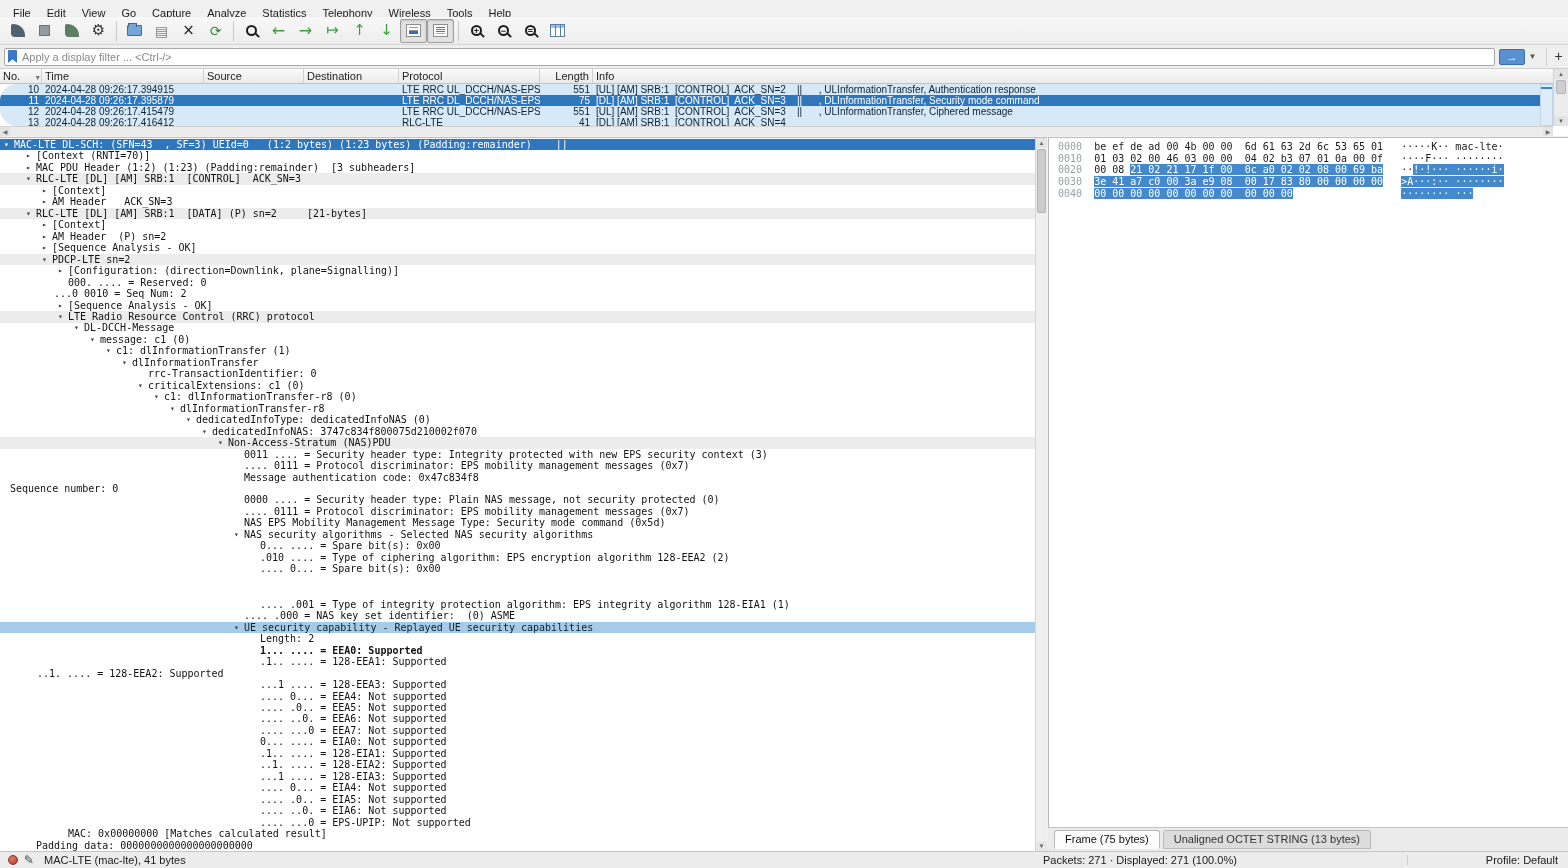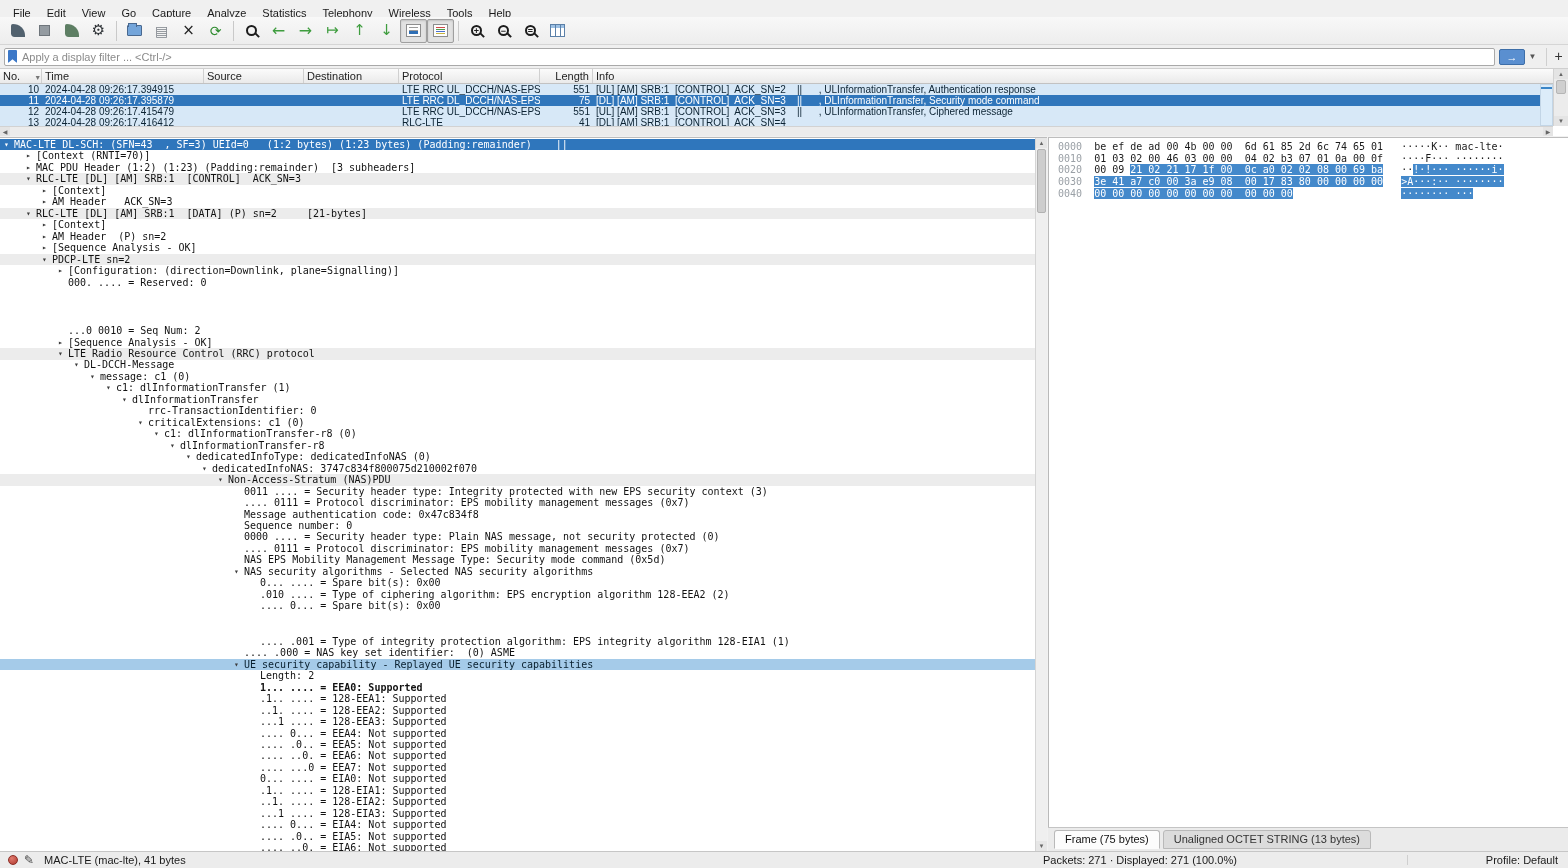--- a/index.html
+++ b/index.html
@@ -217,21 +217,21 @@
 <div class="plist">
   <div class="phead" id="phead">
       <div class="cell c-no">No.<span class="sort-tri">▼</span></div>
       <div class="cell c-time">Time</div>
       <div class="cell c-src">Source</div>
       <div class="cell c-dst">Destination</div>
       <div class="cell c-proto">Protocol</div>
       <div class="cell c-len">Length</div>
       <div class="cell c-info">Info</div>
     </div>
-  <div id="prows" style="height:42px;overflow:hidden;">
+  <div id="prows" style="height:42px;overflow:hidden;border-radius:17px;">
       <div class="prow blue"><div class="cell c-no">10</div><div class="cell c-time">2024-04-28 09:26:17.394915</div><div class="cell c-src"></div><div class="cell c-dst"></div><div class="cell c-proto">LTE RRC UL_DCCH/NAS-EPS</div><div class="cell c-len">551</div><div class="cell c-info">[UL] [AM] SRB:1  [CONTROL]  ACK_SN=2    ||      , ULInformationTransfer, Authentication response</div></div>
       <div class="prow sel"><div class="cell c-no">11</div><div class="cell c-time">2024-04-28 09:26:17.395879</div><div class="cell c-src"></div><div class="cell c-dst"></div><div class="cell c-proto">LTE RRC DL_DCCH/NAS-EPS</div><div class="cell c-len">75</div><div class="cell c-info">[DL] [AM] SRB:1  [CONTROL]  ACK_SN=3    ||      , DLInformationTransfer, Security mode command</div></div>
       <div class="prow blue"><div class="cell c-no">12</div><div class="cell c-time">2024-04-28 09:26:17.415479</div><div class="cell c-src"></div><div class="cell c-dst"></div><div class="cell c-proto">LTE RRC UL_DCCH/NAS-EPS</div><div class="cell c-len">551</div><div class="cell c-info">[UL] [AM] SRB:1  [CONTROL]  ACK_SN=3    ||      , ULInformationTransfer, Ciphered message</div></div>
       <div class="prow blue"><div class="cell c-no">13</div><div class="cell c-time">2024-04-28 09:26:17.416412</div><div class="cell c-src"></div><div class="cell c-dst"></div><div class="cell c-proto">RLC-LTE</div><div class="cell c-len">41</div><div class="cell c-info">[DL] [AM] SRB:1  [CONTROL]  ACK_SN=4</div></div>
     </div>
   <div class="minimap"></div>
   <div class="vscroll">
     <div class="arr up">▲</div>
     <div class="thumb" style="top:11px;height:14px;"></div>
     <div class="arr down">▼</div>
@@ -250,52 +250,52 @@
       <div class="trow proto" style="padding-left: 26px;"><span class="exp">▾</span><span>RLC-LTE [DL] [AM] SRB:1  [CONTROL]  ACK_SN=3</span></div>
       <div class="trow" style="padding-left: 42px;"><span class="exp">▸</span><span>[Context]</span></div>
       <div class="trow" style="padding-left: 42px;"><span class="exp">▸</span><span>AM Header   ACK_SN=3</span></div>
       <div class="trow proto" style="padding-left: 26px;"><span class="exp">▾</span><span>RLC-LTE [DL] [AM] SRB:1  [DATA] (P) sn=2     [21-bytes]</span></div>
       <div class="trow" style="padding-left: 42px;"><span class="exp">▸</span><span>[Context]</span></div>
       <div class="trow" style="padding-left: 42px;"><span class="exp">▸</span><span>AM Header  (P) sn=2</span></div>
       <div class="trow" style="padding-left: 42px;"><span class="exp">▸</span><span>[Sequence Analysis - OK]</span></div>
       <div class="trow proto" style="padding-left: 42px;"><span class="exp">▾</span><span>PDCP-LTE sn=2</span></div>
       <div class="trow" style="padding-left: 58px;"><span class="exp">▸</span><span>[Configuration: (direction=Downlink, plane=Signalling)]</span></div>
       <div class="trow" style="padding-left: 58px;"><span class="exp"></span><span>000. .... = Reserved: 0</span></div>
-      <div class="trow" style="padding-left: 58px; margin-top: 37px;"><span class="exp"></span><span>...0 0010 = Seq Num: 2</span></div>
+      <div class="trow" style="padding-left: 44px;"><span class="exp"></span><span>...0 0010 = Seq Num: 2</span></div>
       <div class="trow" style="padding-left: 58px;"><span class="exp">▸</span><span>[Sequence Analysis - OK]</span></div>
       <div class="trow proto" style="padding-left: 58px;"><span class="exp">▾</span><span>LTE Radio Resource Control (RRC) protocol</span></div>
       <div class="trow" style="padding-left: 74px;"><span class="exp">▾</span><span>DL-DCCH-Message</span></div>
       <div class="trow" style="padding-left: 90px;"><span class="exp">▾</span><span>message: c1 (0)</span></div>
       <div class="trow" style="padding-left: 106px;"><span class="exp">▾</span><span>c1: dlInformationTransfer (1)</span></div>
       <div class="trow" style="padding-left: 122px;"><span class="exp">▾</span><span>dlInformationTransfer</span></div>
       <div class="trow" style="padding-left: 138px;"><span class="exp"></span><span>rrc-TransactionIdentifier: 0</span></div>
       <div class="trow" style="padding-left: 138px;"><span class="exp">▾</span><span>criticalExtensions: c1 (0)</span></div>
       <div class="trow" style="padding-left: 154px;"><span class="exp">▾</span><span>c1: dlInformationTransfer-r8 (0)</span></div>
       <div class="trow" style="padding-left: 170px;"><span class="exp">▾</span><span>dlInformationTransfer-r8</span></div>
       <div class="trow" style="padding-left: 186px;"><span class="exp">▾</span><span>dedicatedInfoType: dedicatedInfoNAS (0)</span></div>
       <div class="trow" style="padding-left: 202px;"><span class="exp">▾</span><span>dedicatedInfoNAS: 3747c834f800075d210002f070</span></div>
       <div class="trow proto" style="padding-left: 218px;"><span class="exp">▾</span><span>Non-Access-Stratum (NAS)PDU</span></div>
       <div class="trow" style="padding-left: 234px;"><span class="exp"></span><span>0011 .... = Security header type: Integrity protected with new EPS security context (3)</span></div>
       <div class="trow" style="padding-left: 234px;"><span class="exp"></span><span>.... 0111 = Protocol discriminator: EPS mobility management messages (0x7)</span></div>
       <div class="trow" style="padding-left: 234px;"><span class="exp"></span><span>Message authentication code: 0x47c834f8</span></div>
-      <div class="trow" style="padding-left: 234px;"><span class="exp"></span><span>Sequence number: 0</span></div>
+      <div class="trow" style=""><span class="exp"></span><span>Sequence number: 0</span></div>
       <div class="trow" style="padding-left: 234px;"><span class="exp"></span><span>0000 .... = Security header type: Plain NAS message, not security protected (0)</span></div>
       <div class="trow" style="padding-left: 234px;"><span class="exp"></span><span>.... 0111 = Protocol discriminator: EPS mobility management messages (0x7)</span></div>
       <div class="trow" style="padding-left: 234px;"><span class="exp"></span><span>NAS EPS Mobility Management Message Type: Security mode command (0x5d)</span></div>
       <div class="trow" style="padding-left: 234px;"><span class="exp">▾</span><span>NAS security algorithms - Selected NAS security algorithms</span></div>
       <div class="trow" style="padding-left: 250px;"><span class="exp"></span><span>0... .... = Spare bit(s): 0x00</span></div>
       <div class="trow" style="padding-left: 250px;"><span class="exp"></span><span>.010 .... = Type of ciphering algorithm: EPS encryption algorithm 128-EEA2 (2)</span></div>
       <div class="trow" style="padding-left: 250px;"><span class="exp"></span><span>.... 0... = Spare bit(s): 0x00</span></div>
       <div class="trow" style="padding-left: 250px; margin-top: 24px;"><span class="exp"></span><span>.... .001 = Type of integrity protection algorithm: EPS integrity algorithm 128-EIA1 (1)</span></div>
       <div class="trow" style="padding-left: 234px;"><span class="exp"></span><span>.... .000 = NAS key set identifier:  (0) ASME</span></div>
       <div class="trow hl" style="padding-left: 234px;"><span class="exp">▾</span><span>UE security capability - Replayed UE security capabilities</span></div>
       <div class="trow" style="padding-left: 250px;"><span class="exp"></span><span>Length: 2</span></div>
       <div class="trow" style="padding-left: 250px; font-weight: bold;"><span class="exp"></span><span>1... .... = EEA0: Supported</span></div>
       <div class="trow" style="padding-left: 250px;"><span class="exp"></span><span>.1.. .... = 128-EEA1: Supported</span></div>
-      <div class="trow" style="padding-left: 250px;"><span class="exp"></span><span>..1. .... = 128-EEA2: Supported</span></div>
+      <div class="trow" style=" margin-left: 27px;"><span class="exp"></span><span>..1. .... = 128-EEA2: Supported</span></div>
       <div class="trow" style="padding-left: 250px;"><span class="exp"></span><span>...1 .... = 128-EEA3: Supported</span></div>
       <div class="trow" style="padding-left: 250px;"><span class="exp"></span><span>.... 0... = EEA4: Not supported</span></div>
       <div class="trow" style="padding-left: 250px;"><span class="exp"></span><span>.... .0.. = EEA5: Not supported</span></div>
       <div class="trow" style="padding-left: 250px;"><span class="exp"></span><span>.... ..0. = EEA6: Not supported</span></div>
       <div class="trow" style="padding-left: 250px;"><span class="exp"></span><span>.... ...0 = EEA7: Not supported</span></div>
       <div class="trow" style="padding-left: 250px;"><span class="exp"></span><span>0... .... = EIA0: Not supported</span></div>
       <div class="trow" style="padding-left: 250px;"><span class="exp"></span><span>.1.. .... = 128-EIA1: Supported</span></div>
       <div class="trow" style="padding-left: 250px;"><span class="exp"></span><span>..1. .... = 128-EIA2: Supported</span></div>
       <div class="trow" style="padding-left: 250px;"><span class="exp"></span><span>...1 .... = 128-EIA3: Supported</span></div>
       <div class="trow" style="padding-left: 250px;"><span class="exp"></span><span>.... 0... = EIA4: Not supported</span></div>
@@ -306,23 +306,23 @@
       <div class="trow" style="padding-left: 26px;"><span class="exp"></span><span>Padding data: 0000000000000000000000</span></div>
     </div>
   <div class="tscroll">
     <div class="arr up">▲</div>
     <div class="thumb"></div>
     <div class="arr down">▼</div>
   </div>
 </div>
 
 <div class="hexpane" id="hexpane">
-    <div class="hrow"><span class="hoff">0000</span>  <span><span>be ef de ad 00 4b 00 00  6d 61 85 2d 6c 74 65 01</span></span>   <span><span>·····K·· mac-lte·</span></span></div>
+    <div class="hrow"><span class="hoff">0000</span>  <span><span>be ef de ad 00 4b 00 00  6d 61 63 2d 6c 53 65 01</span></span>   <span><span>·····K·· mac-lte·</span></span></div>
     <div class="hrow"><span class="hoff">0010</span>  <span><span>01 03 02 00 46 03 00 00  04 02 b3 07 01 0a 00 0f</span></span>   <span><span>····F··· ········</span></span></div>
-    <div class="hrow"><span class="hoff">0020</span>  <span><span>00 09 </span><span class="hb">21 02 21 17 1f 00  0c a0 02 02 08 00 69 ba</span></span>   <span><span>··</span><span class="hb">!·!··· ······i·</span></span></div>
+    <div class="hrow"><span class="hoff">0020</span>  <span><span>00 08 </span><span class="hb">21 02 21 17 1f 00  0c a0 02 02 08 00 69 ba</span></span>   <span><span>··</span><span class="hb">!·!··· ······i·</span></span></div>
     <div class="hrow"><span class="hoff">0030</span>  <span><span class="hb">3e 41 a7 c0 00 3a e9 08  00 17 83 80 00 00 00 00</span></span>   <span><span class="hb">&gt;A···:·· ········</span></span></div>
     <div class="hrow"><span class="hoff">0040</span>  <span><span class="hb">00 00 00 00 00 00 00 00  00 00 00</span></span>                  <span><span class="hb">········ ···</span></span></div>
   </div>
 
 <div class="hextabs" id="hextabs">
     <div class="htab active">Frame (75 bytes)</div>
     <div class="htab">Unaligned OCTET STRING (13 bytes)</div>
   </div>
 
 <div class="statusbar">

